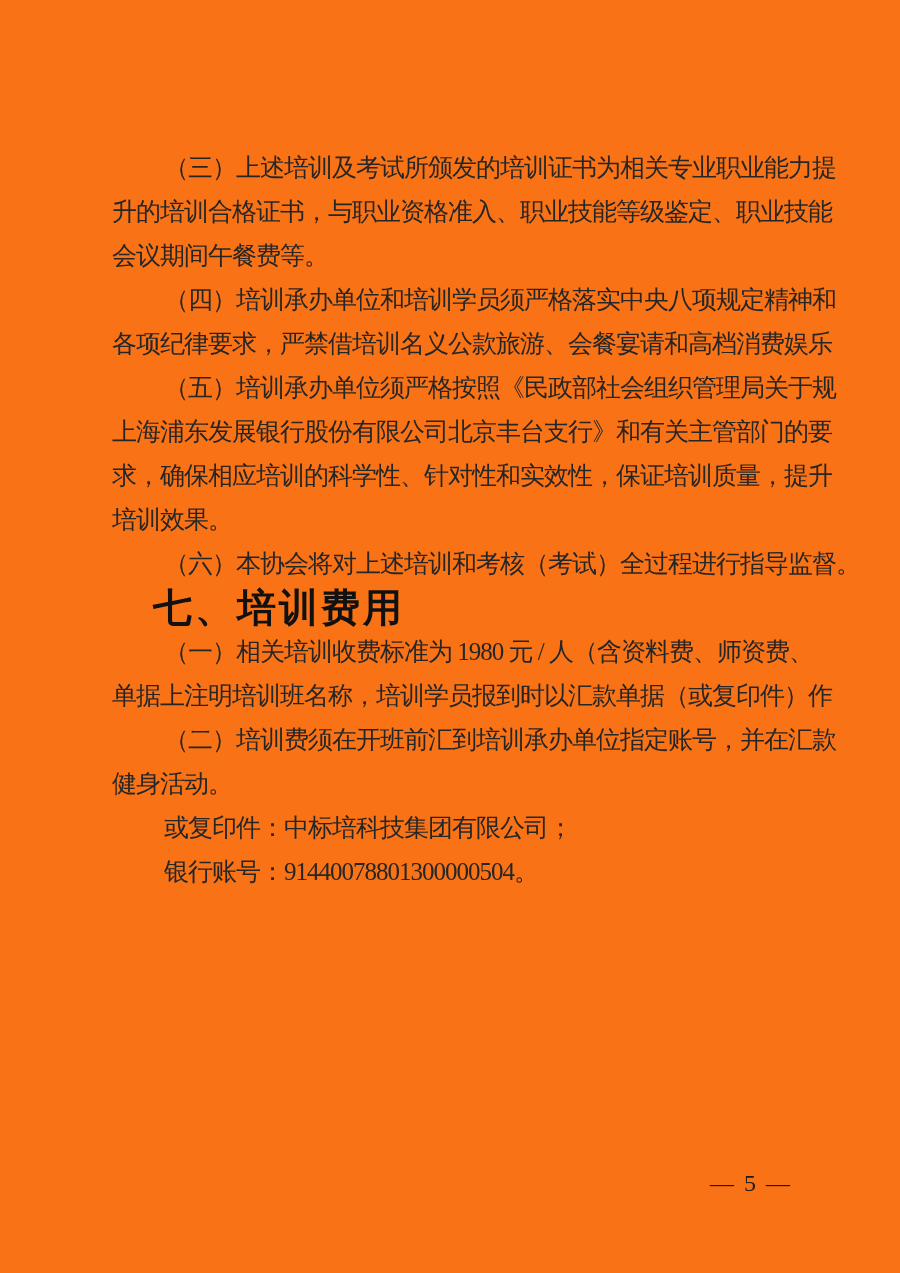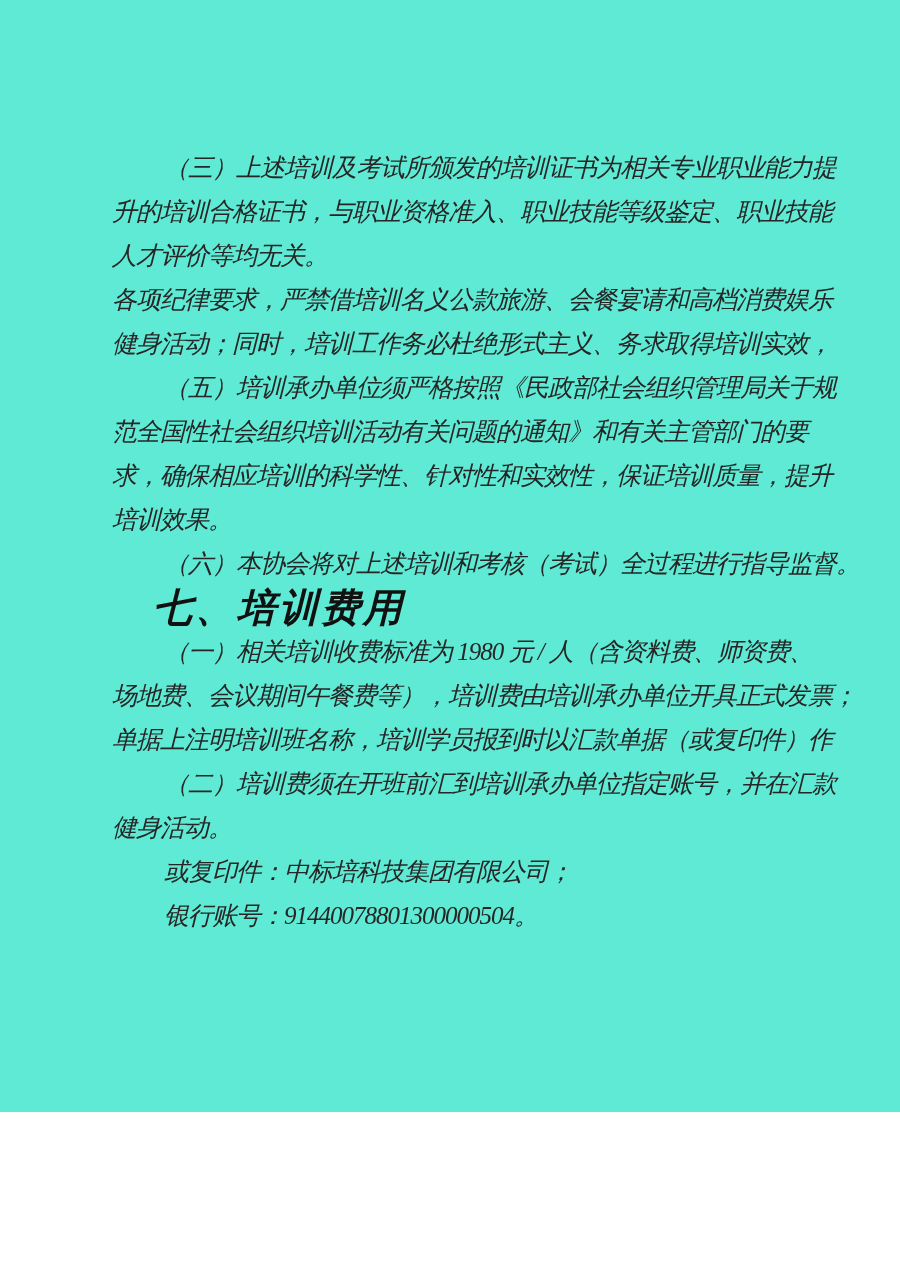--- a/index.html
+++ b/index.html
@@ -3,26 +3,25 @@
 <meta charset="utf-8">
 <style>
   html, body {
     margin: 0;
     padding: 0;
     background: #ffffff;
   }
   .page {
     position: relative;
     width: 900px;
-    height: 1112px;
-    background: #5eead4;
+    height: 1273px;
+    background: #f97316;
     overflow: hidden;
     font-family: "Liberation Serif", "DejaVu Serif", serif;
     color: #262626;
-    font-style: italic;
   }
   .text-block {
     position: absolute;
     left: 112px;
     top: 146px;
     width: 710px;
   }
   .line {
     height: 44px;
     line-height: 44px;
@@ -56,44 +55,43 @@
 </style>
 </head>
 <body>
 
 <div class="page">
   <div class="text-block">
 
     <div class="para">
       <div class="line indent">（三）上述培训及考试所颁发的培训证书为相关专业职业能力提</div>
       <div class="line">升的培训合格证书，与职业资格准入、职业技能等级鉴定、职业技能</div>
-      <div class="line">人才评价等均无关。</div>
+      <div class="line">会议期间午餐费等。</div>
     </div>
 
     <div class="para">
+      <div class="line indent">（四）培训承办单位和培训学员须严格落实中央八项规定精神和</div>
       <div class="line">各项纪律要求，严禁借培训名义公款旅游、会餐宴请和高档消费娱乐</div>
-      <div class="line">健身活动；同时，培训工作务必杜绝形式主义、务求取得培训实效，</div>
     </div>
 
     <div class="para">
       <div class="line indent">（五）培训承办单位须严格按照《民政部社会组织管理局关于规</div>
-      <div class="line">范全国性社会组织培训活动有关问题的通知》和有关主管部门的要</div>
+      <div class="line">上海浦东发展银行股份有限公司北京丰台支行》和有关主管部门的要</div>
       <div class="line">求，确保相应培训的科学性、针对性和实效性，保证培训质量，提升</div>
       <div class="line">培训效果。</div>
     </div>
 
     <div class="para">
       <div class="line indent">（六）本协会将对上述培训和考核（考试）全过程进行指导监督。</div>
     </div>
 
     <div class="line heading">七、培训费用</div>
 
     <div class="para">
       <div class="line indent">（一）相关培训收费标准为 1980 元 / 人（含资料费、师资费、</div>
-      <div class="line">场地费、会议期间午餐费等），培训费由培训承办单位开具正式发票；</div>
     </div>
 
     <div class="para">
       <div class="line">单据上注明培训班名称，培训学员报到时以汇款单据（或复印件）作</div>
       <div class="line indent">（二）培训费须在开班前汇到培训承办单位指定账号，并在汇款</div>
       <div class="line">健身活动。</div>
     </div>
 
     <div class="para">
       <div class="line indent">或复印件：中标培科技集团有限公司；</div>

